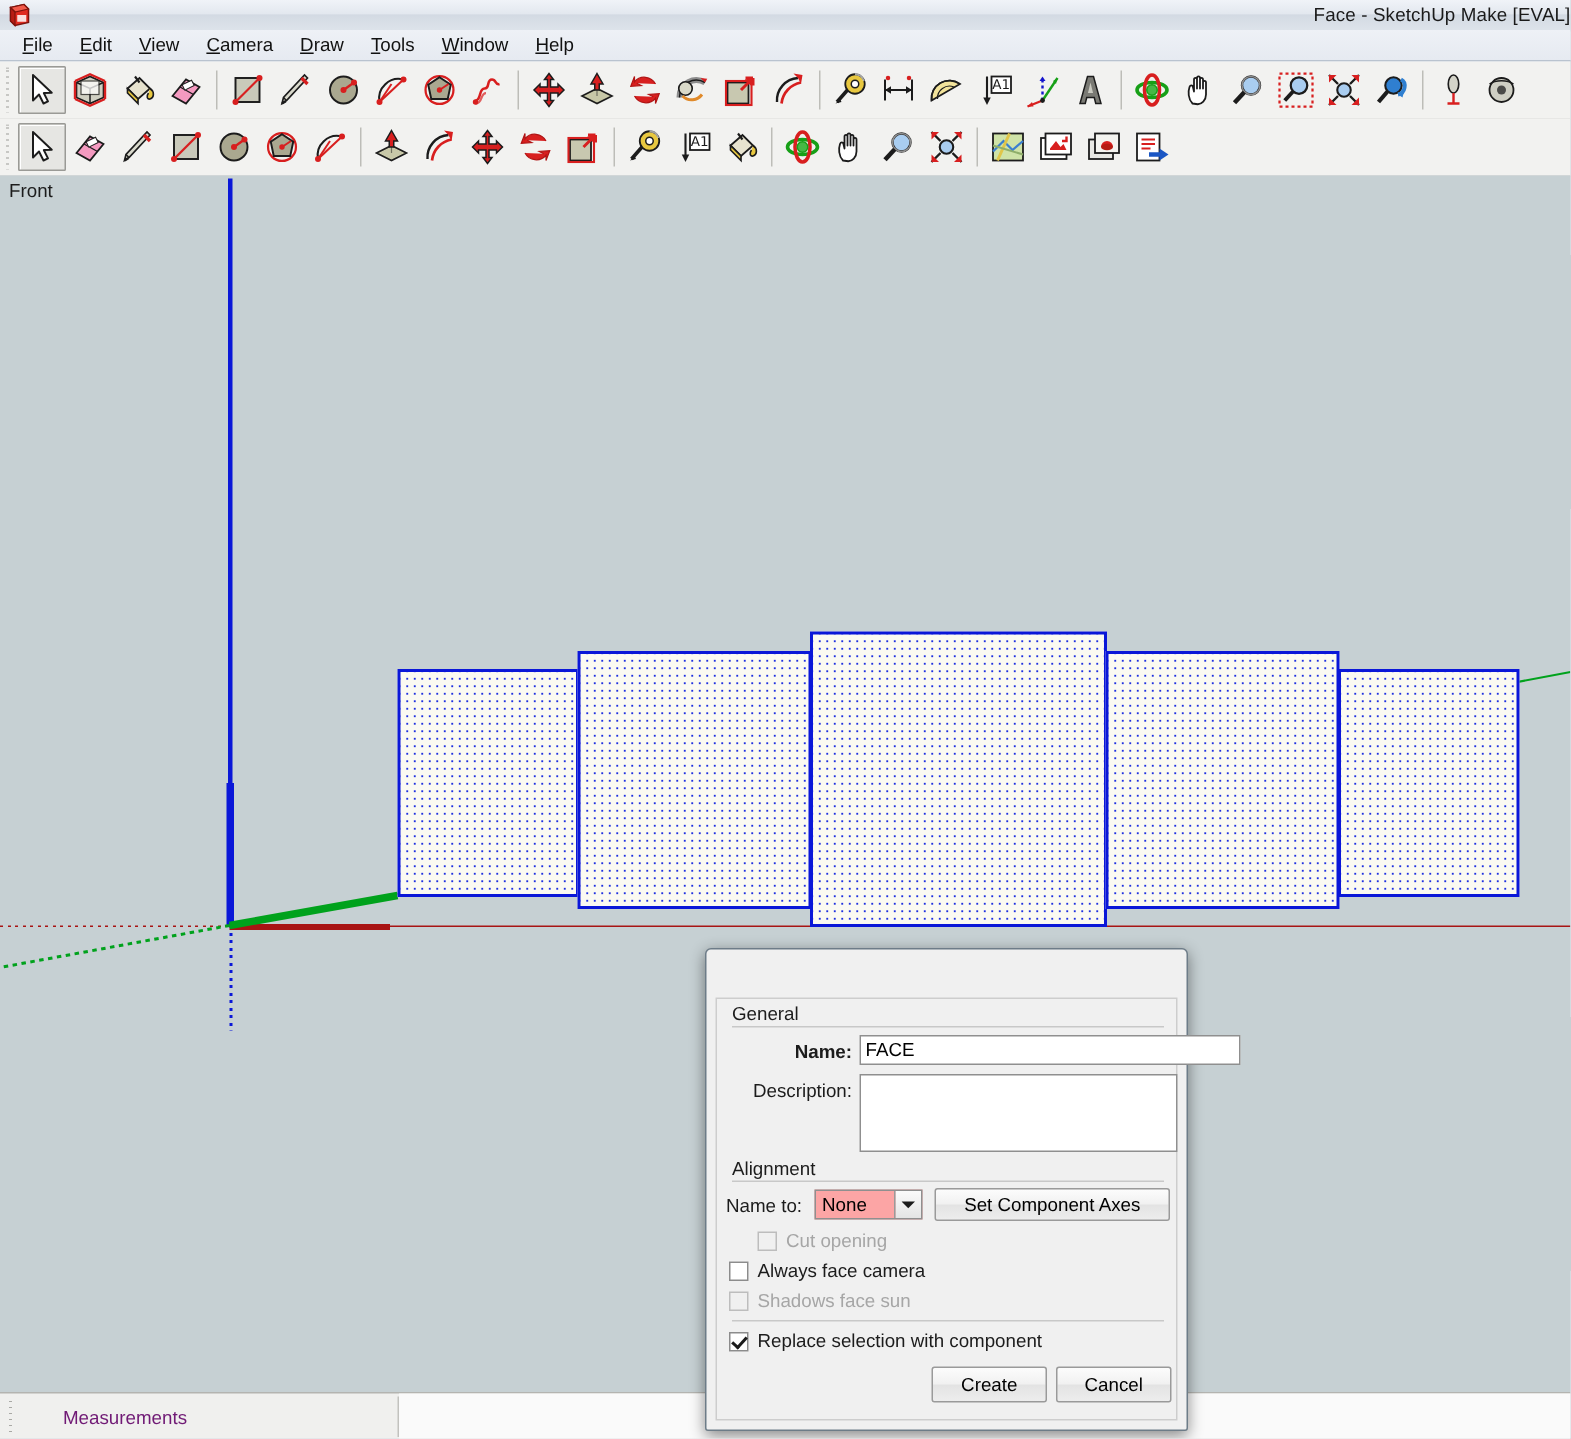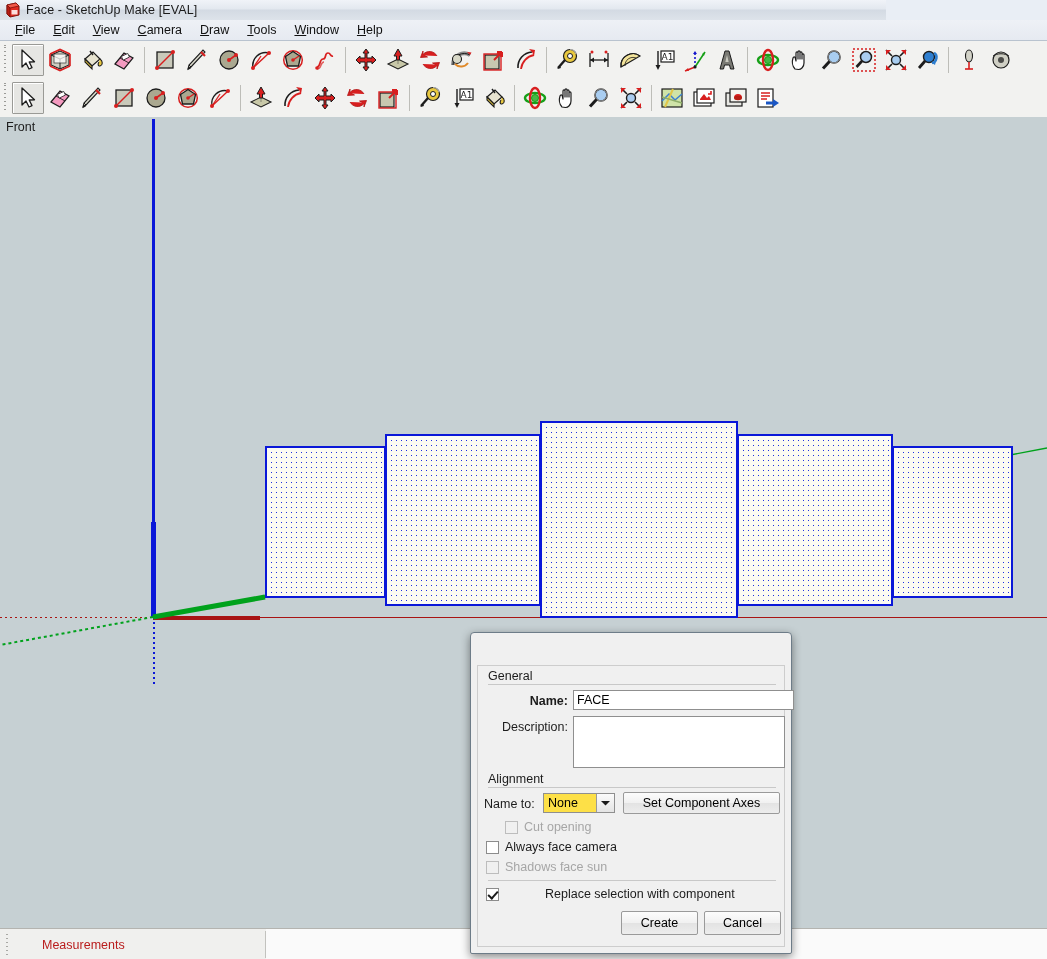--- a/index.html
+++ b/index.html
@@ -6,24 +6,24 @@
   body{
     width:1047px;height:959px;overflow:hidden;
     font-family:"Liberation Sans", sans-serif;
     font-size:12px;color:#000;
     background:#e9eef5;
   }
   #app{position:relative;width:1047px;height:959px;}
 
   
   .titlebar{
-    position:absolute;left:0;top:0;width:886px;height:20px;
+    position:absolute;left:0;top:0;width:1047px;height:20px;
     background:linear-gradient(to bottom,#f0f3f8 0%,#e3e8ef 45%,#d3dae3 50%,#dde3ea 100%);
     border-bottom:1px solid #9fb0c0;
-    display:flex;align-items:center;
+    display:flex;align-items:center;justify-content:space-between;
   }
   .titlebar .tb-icon{
     width:16px;height:16px;margin-left:5px;margin-right:5px;
     position:relative;flex:0 0 auto;
   }
   .title-text{
     font-size:12.5px;color:#1a1a1a;letter-spacing:.1px;
     white-space:nowrap;
   }
 
@@ -98,21 +98,21 @@
     position:absolute;left:0;top:928px;width:1047px;height:31px;
     background:#f0f0ee;border-top:1px solid #b4b4b0;
     display:flex;align-items:center;
   }
   .sb-grip{
     width:10px;height:24px;flex:0 0 auto;margin-left:2px;
     background-image:repeating-linear-gradient(to bottom,#a9a9a5 0 1px,transparent 1px 4px);
     background-position:4px 1px;background-repeat:repeat-y;background-size:2px 24px;
   }
   .sb-label{
-    font-size:12.5px;color:#b91c1c;margin-left:30px;white-space:nowrap;
+    font-size:12.5px;color:#701a75;margin-left:30px;white-space:nowrap;
   }
   .sb-sep{
     position:absolute;left:265px;top:2px;width:1px;height:27px;background:#c2c2be;
   }
   .sb-field{
     position:absolute;left:266px;top:0;right:0;height:31px;background:#fafafa;
   }
 
   
   .dialog{
@@ -155,21 +155,21 @@
   }
   .fld-label{
     position:absolute;font-size:12.5px;color:#1c1c1c;text-align:right;
   }
   .txtbox{
     position:absolute;background:#fff;border:1px solid #8f8f8f;
     box-sizing:border-box;font-family:"Liberation Sans",sans-serif;
     font-size:12.5px;color:#000;padding:1px 3px;outline:none;
   }
   .combo{
-    position:absolute;background:#fde047;border:1px solid #8f8f8f;
+    position:absolute;background:#fca5a5;border:1px solid #8f8f8f;
     box-sizing:border-box;display:flex;align-items:center;
   }
   .combo .cb-text{
     flex:1;font-size:12.5px;color:#000;padding-left:4px;white-space:nowrap;
   }
   .combo .cb-arrow{
     width:17px;height:100%;
     background:linear-gradient(to bottom,#fbfbfb,#e4e4e4);
     border-left:1px solid #9a9a9a;
     display:flex;align-items:center;justify-content:center;
@@ -774,21 +774,21 @@
   </div>
 
   <div class="dialog">
 
     <div class="dlg-body">
 
       <span class="grp-label" style="left:10px;top:3px;">General</span>
       <div class="grp-rule" style="left:10px;top:18px;width:288px;"></div>
 
       <span class="fld-label" style="left:10px;top:28px;width:80px;font-weight:bold;">Name:</span>
-      <input class="txtbox" style="left: 95px; top: 24px; width: 221px; height: 20px;" value="FACE">
+      <input class="txtbox" style="left: 95px; top: 24px; width: 254px; height: 20px;" value="FACE">
 
       <span class="fld-label" style="left:10px;top:54px;width:80px;">Description:</span>
       <textarea class="txtbox" style="left: 95px; top: 50px; width: 212px; height: 52px; resize: none;"></textarea>
 
       <span class="grp-label" style="left:10px;top:106px;">Alignment</span>
       <div class="grp-rule" style="left:10px;top:121px;width:288px;"></div>
 
       <span class="fld-label" style="left:6px;top:131px;width:56px;text-align:left;">Name to:</span>
       <div class="combo" style="left:65px;top:127px;width:72px;height:20px;">
         <span class="cb-text">None</span>
@@ -810,21 +810,21 @@
         <span class="chk-text">Always face camera</span>
       </div>
 
       <div class="chk-row" style="left:8px;top:194px;">
         <span class="chk-box dim"></span>
         <span class="chk-text dim">Shadows face sun</span>
       </div>
 
       <div class="grp-rule" style="left:10px;top:214px;width:288px;"></div>
 
-      <div class="chk-row" style="left:8px;top:221px;gap:40px;">
+      <div class="chk-row" style="left:8px;top:221px;">
         <span class="chk-box checked"></span>
         <span class="chk-text">Replace selection with component</span>
       </div>
 
       <div class="btn" style="left:143px;top:245px;width:77px;height:24px;">Create</div>
       <div class="btn" style="left:226px;top:245px;width:77px;height:24px;">Cancel</div>
     </div>
   </div>
 
 </div>

